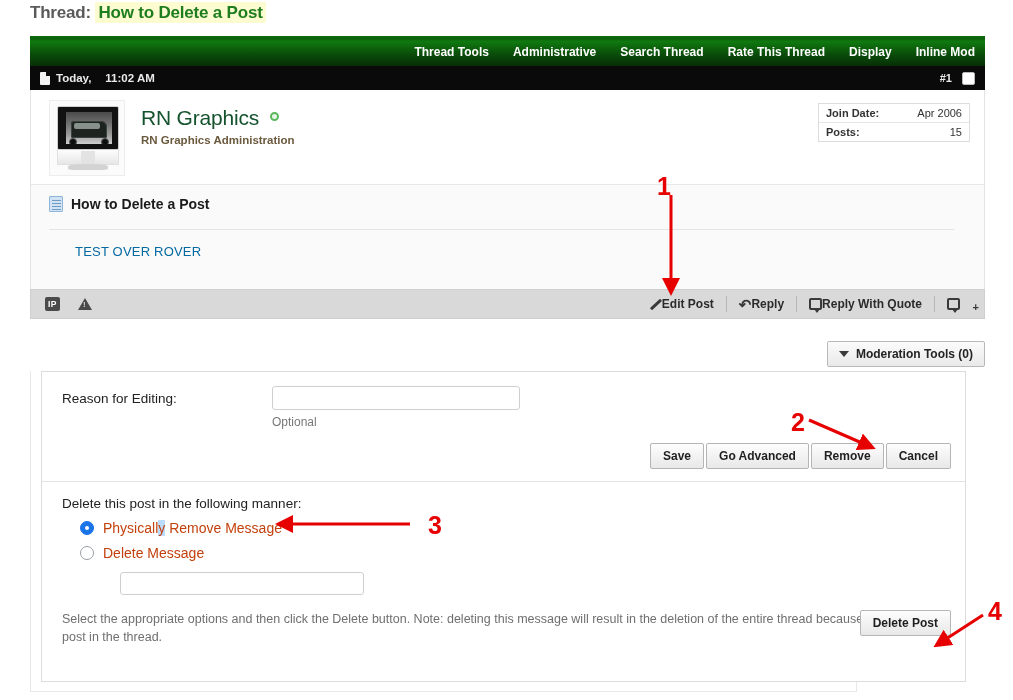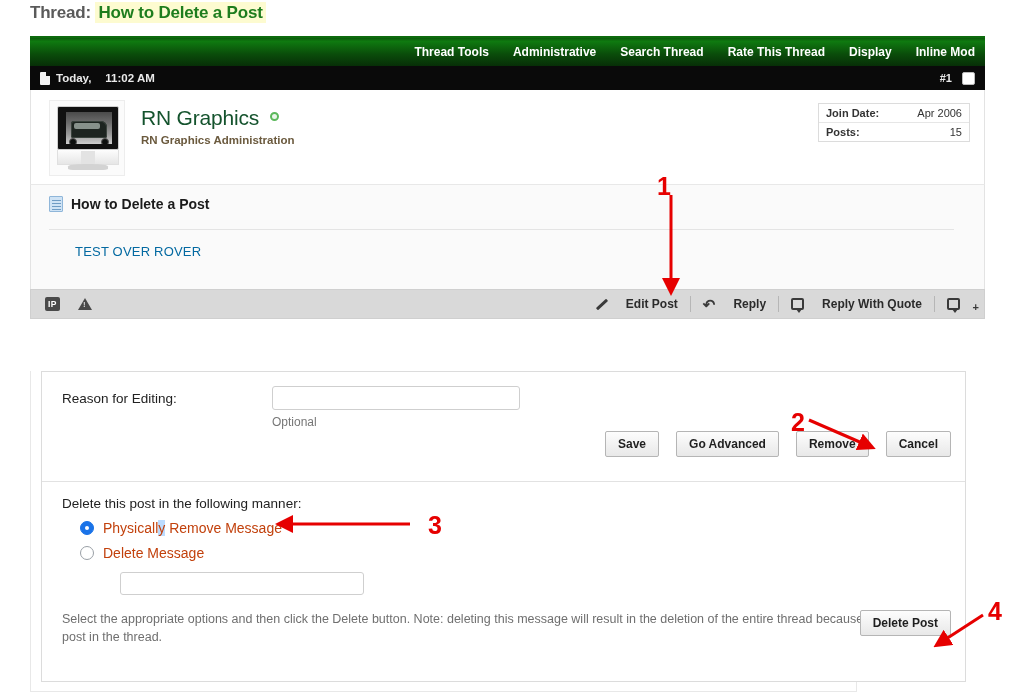--- a/index.html
+++ b/index.html
@@ -162,21 +162,21 @@
   }
   .pt-left{ display:flex; align-items:center; gap: 18px; }
   .ip-badge{
     background:#4a4a4a; color:#fff; font-size:8.5px; font-weight:bold;
     padding:2px 3px; border-radius:2px; letter-spacing:0.5px;
   }
   .warn-icon{ width:0;height:0; border-left:7px solid transparent; border-right:7px solid transparent;
     border-bottom:12px solid #4a4a4a; position:relative; }
   .warn-icon:after{ content:"!"; position:absolute; left:-2px; top:2px; font-size:8px; color:#d9d9d9; font-weight:bold;}
   .pt-right{ margin-left:auto; display:flex; align-items:center; }
-  .pt-btn{ display:flex; align-items:center; gap:18px; padding: 0 12px; cursor:pointer; white-space:nowrap;}
+  .pt-btn{ display:flex; align-items:center; gap:0; padding: 0 12px; cursor:pointer; white-space:nowrap;}
   .pt-div{ width:1px; height:16px; background:#b6b6b6; }
   .ic{ display:inline-block; }
   .ic-pencil{ width:13px;height:13px; position:relative; }
   .ic-pencil:before{
     content:""; position:absolute; left:0; top:5px; width:14px;height:3px;
     background:#3a3a3a; transform: rotate(-42deg); border-radius:1px;
   }
   .ic-reply{ font-size:15px; color:#3a3a3a; line-height:1; }
   .ic-quote{
     width:13px;height:12px; border:2px solid #3a3a3a; border-radius:2px; position:relative;
@@ -218,21 +218,21 @@
   .reason-block{ padding: 14px 0 18px 0; border-bottom:1px solid #e2e2e2; position:relative; height: 110px;}
   .reason-line{ display:flex; align-items:center; padding-left: 20px; }
   .reason-label{ font-size:13.5px; color:#222; width: 210px; }
   .reason-input{
     width: 248px; height: 24px; border:1px solid #cfcfcf; border-radius:3px; background:#fff;
     font-family:"Liberation Sans", sans-serif; font-size:12px; padding: 0 6px; outline:none;
   }
   .optional-note{ font-size:12px; color:#777; margin: 5px 0 0 230px; }
 
   .btn-row{
-    position:absolute; right: 14px; bottom: 24px; display:flex; gap: 17px;
+    position:absolute; right: 14px; bottom: 12px; display:flex; gap: 2px;
   }
   .btn{
     background: linear-gradient(to bottom,#fdfdfd,#e8e8e8);
     border:1px solid #b5b5b5; border-radius:2px;
     font-size:12px; font-weight:bold; color:#1f1f1f;
     padding: 5px 12px; cursor:pointer; min-width: 44px;
   }
 
   .delete-block{ padding: 14px 0 0 0; position:relative; }
   .del-head{ font-size:13.5px; color:#222; padding-left:20px; }
@@ -361,20 +361,26 @@
         </div>
         <div class="pt-div"></div>
         <div class="pt-btn ic-quote-plus">
           <span class="ic ic-quote"></span>
           <span class="plus">+</span>
         </div>
       </div>
     </div>
   </div>
 
+  <div class="modtools-row">
+    <div class="modtools-btn">
+      <span class="caret-down"></span>
+      <span>Moderation Tools (0)</span>
+    </div>
+  </div>
 
   <div class="edit-outer">
     <div class="edit-panel">
 
       <div class="reason-block">
         <div class="reason-line">
           <span class="reason-label">Reason for Editing:</span>
           <input class="reason-input" type="text" value="" placeholder="" style="">
         </div>
         <div class="optional-note">Optional</div>

